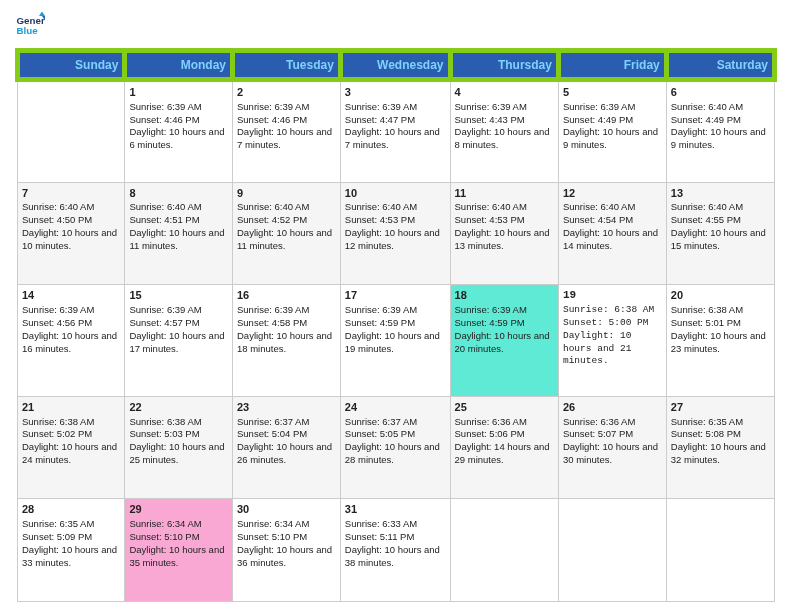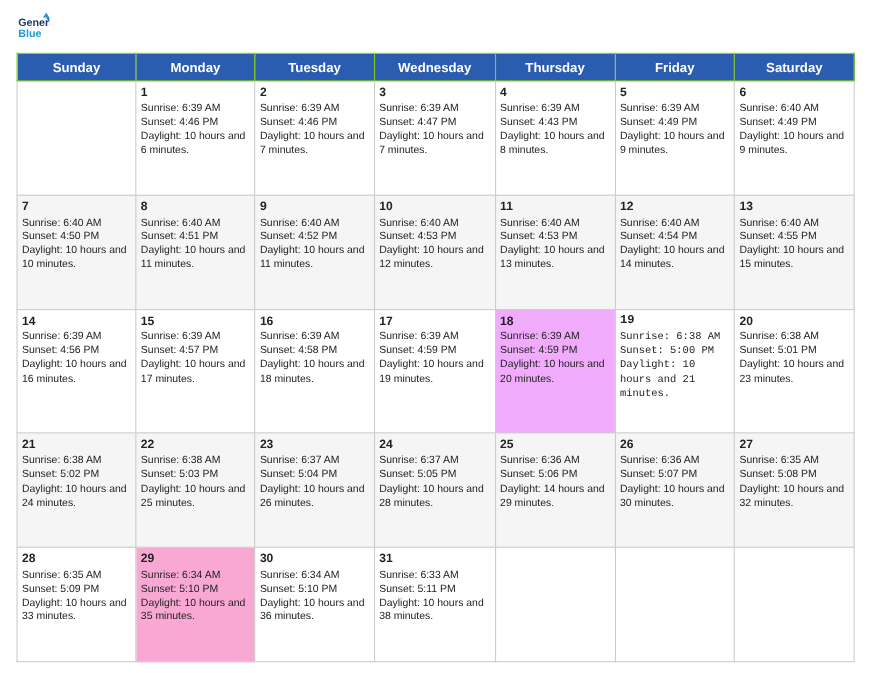--- a/index.html
+++ b/index.html
@@ -45,26 +45,26 @@
       color: #444;
     }
     .calendar {
       width: 100%;
       border-collapse: collapse;
       flex: 1;
       font-size: 10px;
     }
     .calendar thead th {
       background-color: #2a5db0;
-      color: #ffffff;
+      color: #7dd3fc;
       padding: 5px 4px;
-      text-align: center;
+      text-align: right;
       font-size: 12px;
       font-weight: bold;
-      border: 1px solid #84cc16;
+      border: 5px solid #84cc16;
     }
     .calendar tbody td {
       border: 1px solid #ccc;
       vertical-align: top;
       padding: 3px 4px;
       width: 113px;
       height: 80px;
       font-size: 9.5px;
       color: #222;
       line-height: 1.35;
@@ -124,21 +124,21 @@
           <td style="background: rgb(245, 245, 245);"><span class="day-number">10</span><span>Sunrise: 6:40 AM</span><br><span>Sunset: 4:53 PM</span><br><span>Daylight: 10 hours and 12 minutes.</span></td>
           <td style="background: rgb(245, 245, 245);"><span class="day-number">11</span><span>Sunrise: 6:40 AM</span><br><span>Sunset: 4:53 PM</span><br><span>Daylight: 10 hours and 13 minutes.</span></td>
           <td style="background: rgb(245, 245, 245);"><span class="day-number">12</span><span>Sunrise: 6:40 AM</span><br><span>Sunset: 4:54 PM</span><br><span>Daylight: 10 hours and 14 minutes.</span></td>
           <td style="background: rgb(245, 245, 245);"><span class="day-number">13</span><span>Sunrise: 6:40 AM</span><br><span>Sunset: 4:55 PM</span><br><span>Daylight: 10 hours and 15 minutes.</span></td>
         </tr>
         <tr style="background: rgb(255, 255, 255);">
           <td style="background: rgb(255, 255, 255);"><span class="day-number">14</span><span>Sunrise: 6:39 AM</span><br><span>Sunset: 4:56 PM</span><br><span>Daylight: 10 hours and 16 minutes.</span></td>
           <td style="background: rgb(255, 255, 255); margin-left: 40px;"><span class="day-number">15</span><span>Sunrise: 6:39 AM</span><br><span>Sunset: 4:57 PM</span><br><span>Daylight: 10 hours and 17 minutes.</span></td>
           <td style="background: rgb(255, 255, 255);"><span class="day-number">16</span><span>Sunrise: 6:39 AM</span><br><span>Sunset: 4:58 PM</span><br><span>Daylight: 10 hours and 18 minutes.</span></td>
           <td style="background: rgb(255, 255, 255);"><span class="day-number">17</span><span>Sunrise: 6:39 AM</span><br><span>Sunset: 4:59 PM</span><br><span>Daylight: 10 hours and 19 minutes.</span></td>
-          <td style="background: #f0abfc;"><span class="day-number">18</span><span>Sunrise: 6:39 AM</span><br><span>Sunset: 4:59 PM</span><br><span>Daylight: 10 hours and 20 minutes.</span></td>
+          <td style="background: #5eead4;"><span class="day-number">18</span><span>Sunrise: 6:39 AM</span><br><span>Sunset: 4:59 PM</span><br><span>Daylight: 10 hours and 20 minutes.</span></td>
           <td style="background: rgb(255, 255, 255); font-family: Liberation Mono, monospace;"><span class="day-number">19</span><span>Sunrise: 6:38 AM</span><br><span>Sunset: 5:00 PM</span><br><span>Daylight: 10 hours and 21 minutes.</span></td>
           <td style="background: rgb(255, 255, 255);"><span class="day-number">20</span><span>Sunrise: 6:38 AM</span><br><span>Sunset: 5:01 PM</span><br><span>Daylight: 10 hours and 23 minutes.</span></td>
         </tr>
         <tr style="background: rgb(245, 245, 245);">
           <td style="background: rgb(245, 245, 245);"><span class="day-number">21</span><span>Sunrise: 6:38 AM</span><br><span>Sunset: 5:02 PM</span><br><span>Daylight: 10 hours and 24 minutes.</span></td>
           <td style="background: rgb(245, 245, 245);"><span class="day-number">22</span><span>Sunrise: 6:38 AM</span><br><span>Sunset: 5:03 PM</span><br><span>Daylight: 10 hours and 25 minutes.</span></td>
           <td style="background: rgb(245, 245, 245);"><span class="day-number">23</span><span>Sunrise: 6:37 AM</span><br><span>Sunset: 5:04 PM</span><br><span>Daylight: 10 hours and 26 minutes.</span></td>
           <td style="background: rgb(245, 245, 245);"><span class="day-number">24</span><span>Sunrise: 6:37 AM</span><br><span>Sunset: 5:05 PM</span><br><span>Daylight: 10 hours and 28 minutes.</span></td>
           <td style="background: rgb(245, 245, 245); margin-left: 47px;"><span class="day-number">25</span><span>Sunrise: 6:36 AM</span><br><span>Sunset: 5:06 PM</span><br><span>Daylight: 14 hours and 29 minutes.</span></td>
           <td style="background: rgb(245, 245, 245);"><span class="day-number">26</span><span>Sunrise: 6:36 AM</span><br><span>Sunset: 5:07 PM</span><br><span>Daylight: 10 hours and 30 minutes.</span></td>

